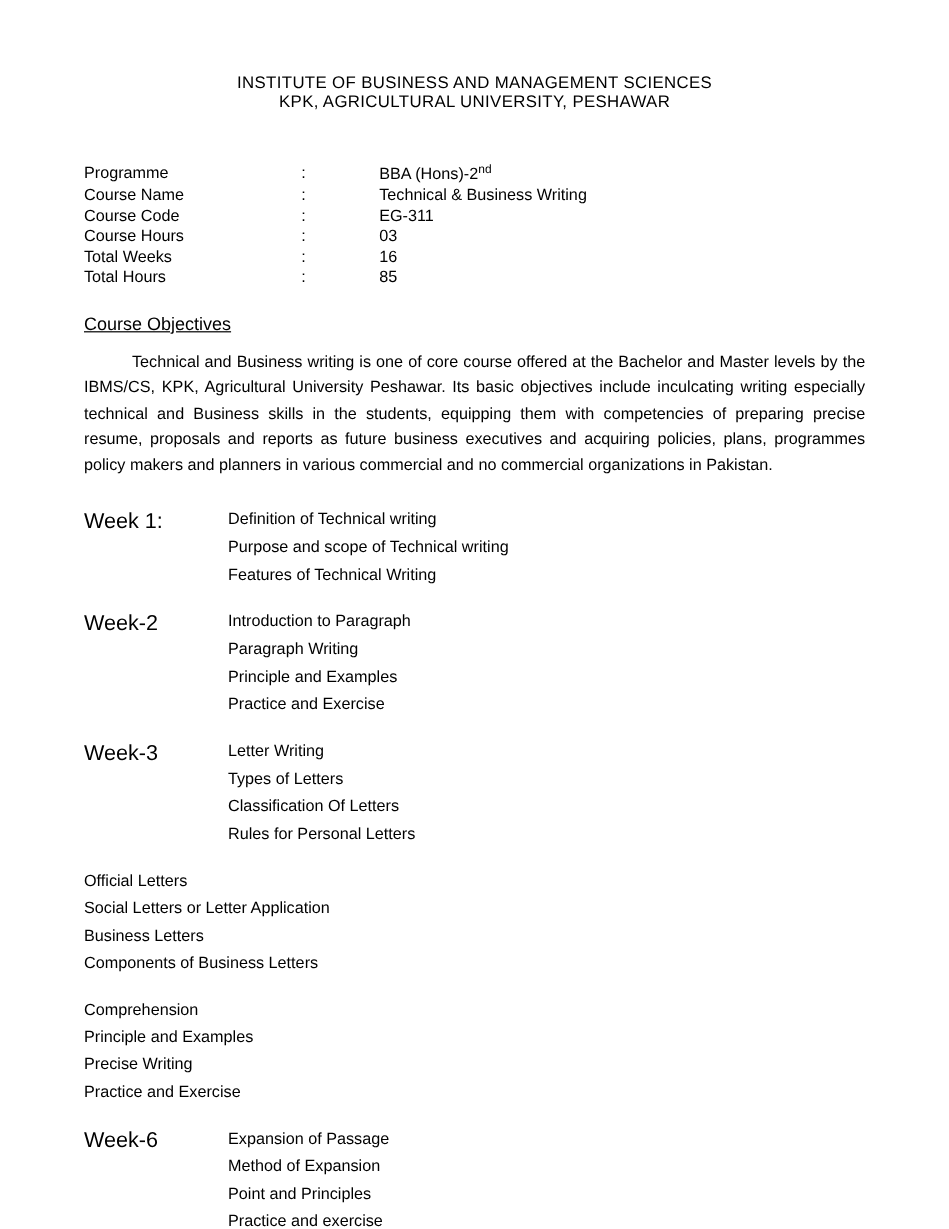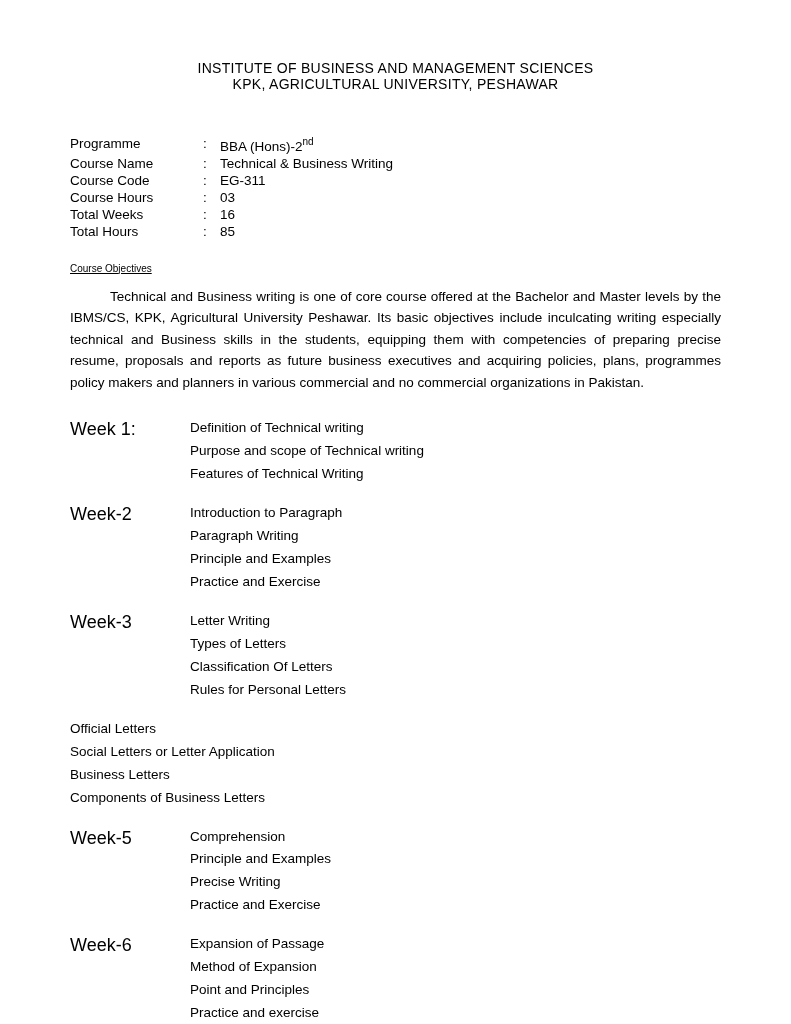--- a/index.html
+++ b/index.html
@@ -29,20 +29,21 @@
       letter-spacing: 0.3px;
     }
 
     .course-info-table {
       margin-bottom: 24px;
     }
 
     .course-info-row {
       display: flex;
       margin-bottom: 2px;
+      gap: 48px;
     }
 
     .course-info-label {
       width: 120px;
       font-size: 13.5px;
     }
 
     .course-info-colon {
       width: 30px;
       text-align: center;
@@ -52,21 +53,21 @@
     .course-info-value {
       font-size: 13.5px;
     }
 
     sup {
       font-size: 10px;
     }
 
     .section-heading {
       text-decoration: underline;
-      font-size: 10px;
+      font-size: 15px;
       margin-bottom: 12px;
     }
 
     .objectives-text {
       text-align: justify;
       text-indent: 40px;
       line-height: 1.6;
       margin-bottom: 24px;
       font-size: 13.5px;
     }
@@ -189,21 +190,20 @@
           <div class="week-content-item">Official Letters</div>
           <div class="week-content-item">Social Letters or Letter Application</div>
           <div class="week-content-item">Business Letters</div>
           <div class="week-content-item">Components of Business Letters</div>
         </div>
       </div>
       <div class="week-spacer"></div>
     </div>
     <div class="week-section">
       <div class="week-row">
-        <div class="week-label">Week-5</div>
         <div class="week-content">
           <div class="week-content-item">Comprehension</div>
           <div class="week-content-item">Principle and Examples</div>
           <div class="week-content-item">Precise Writing</div>
           <div class="week-content-item">Practice and Exercise</div>
         </div>
       </div>
       <div class="week-spacer"></div>
     </div>
     <div class="week-section">

